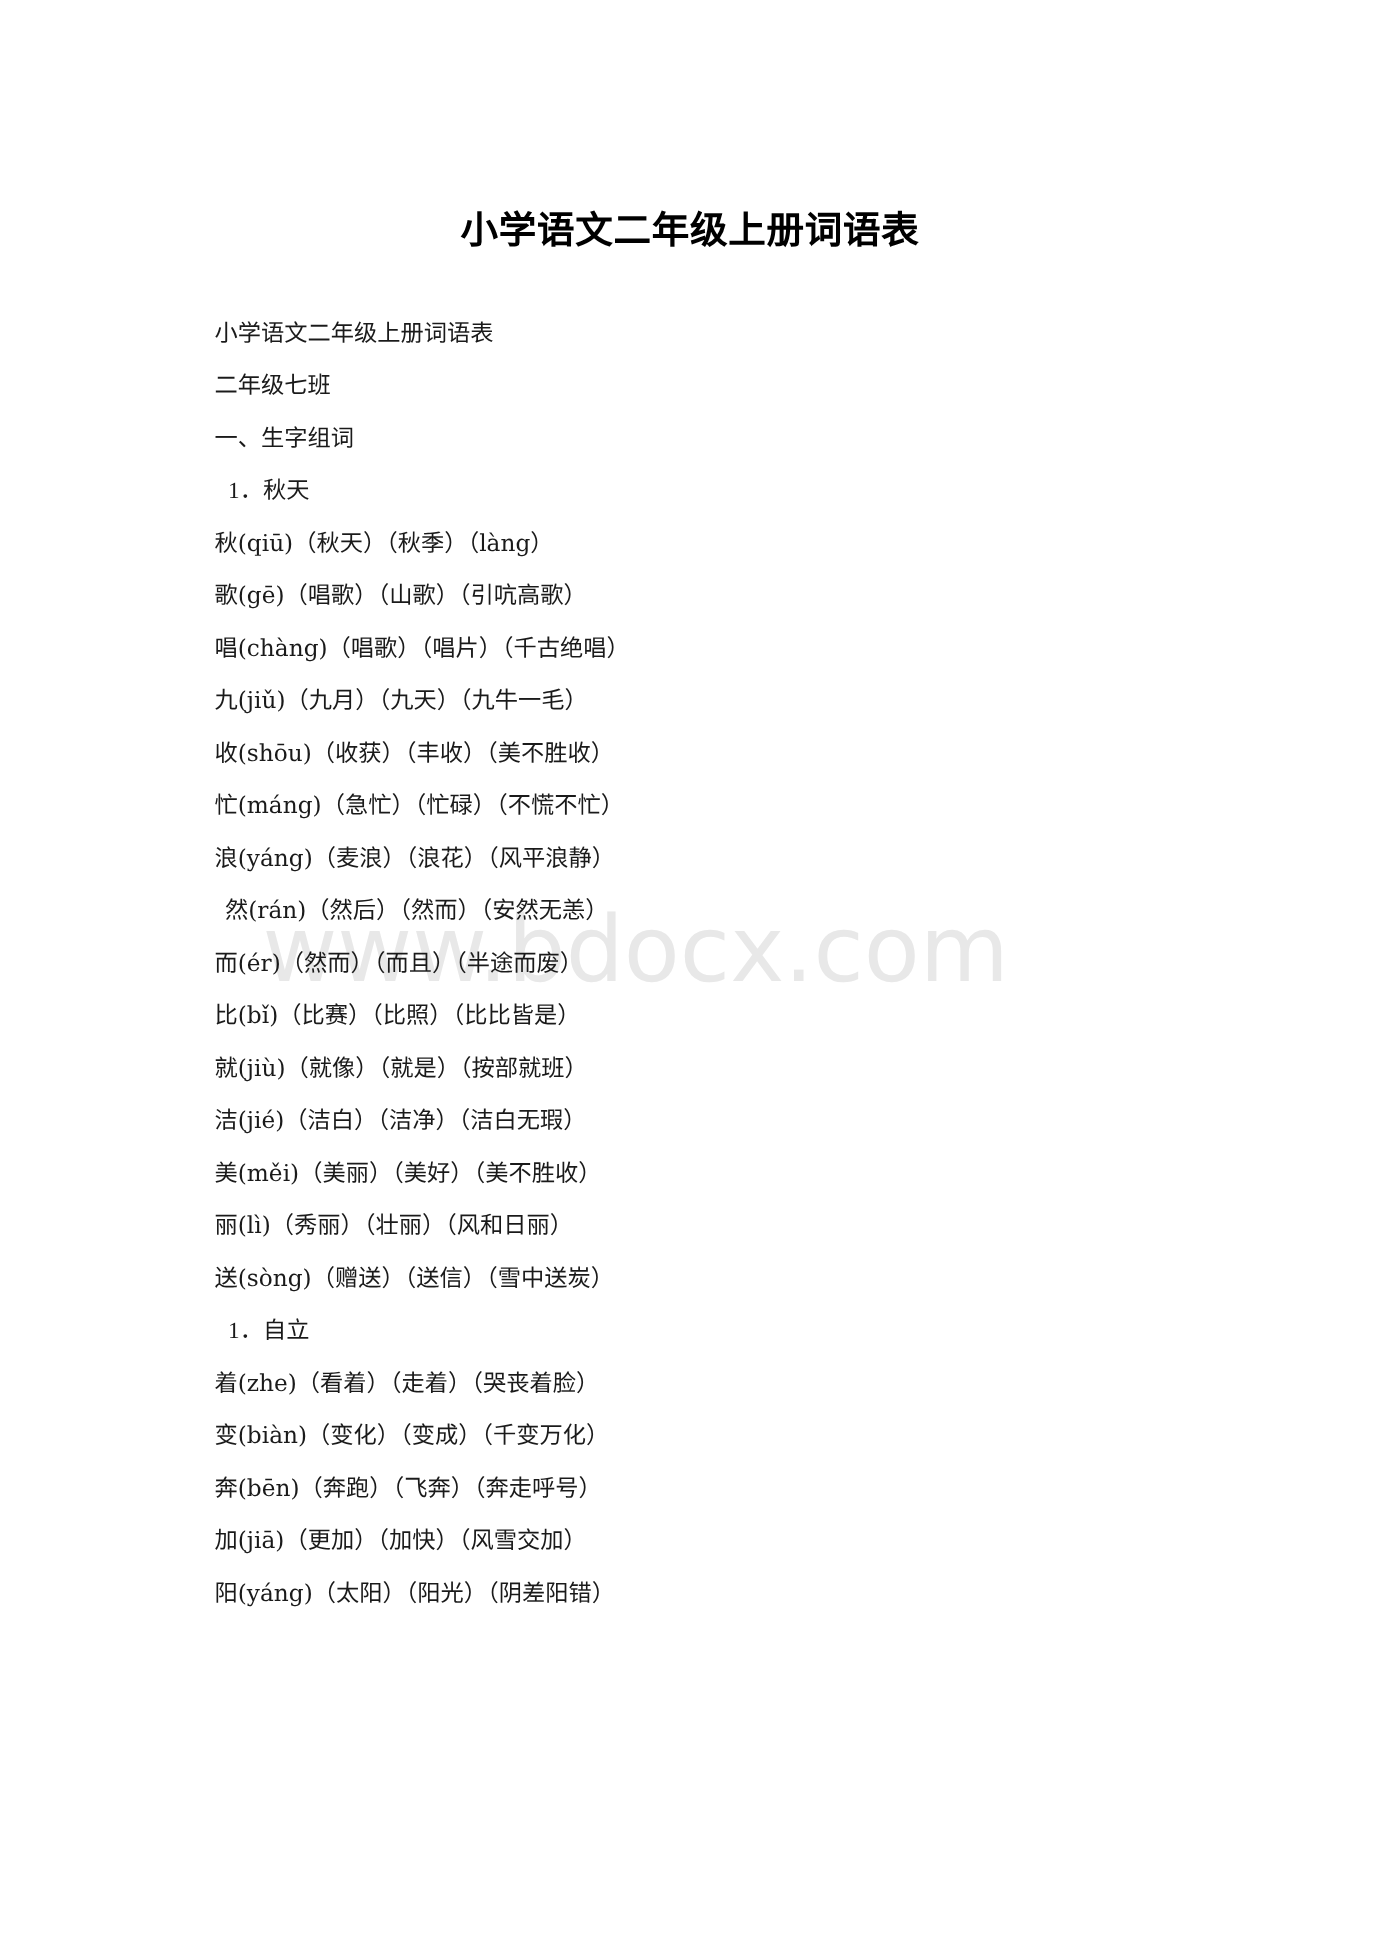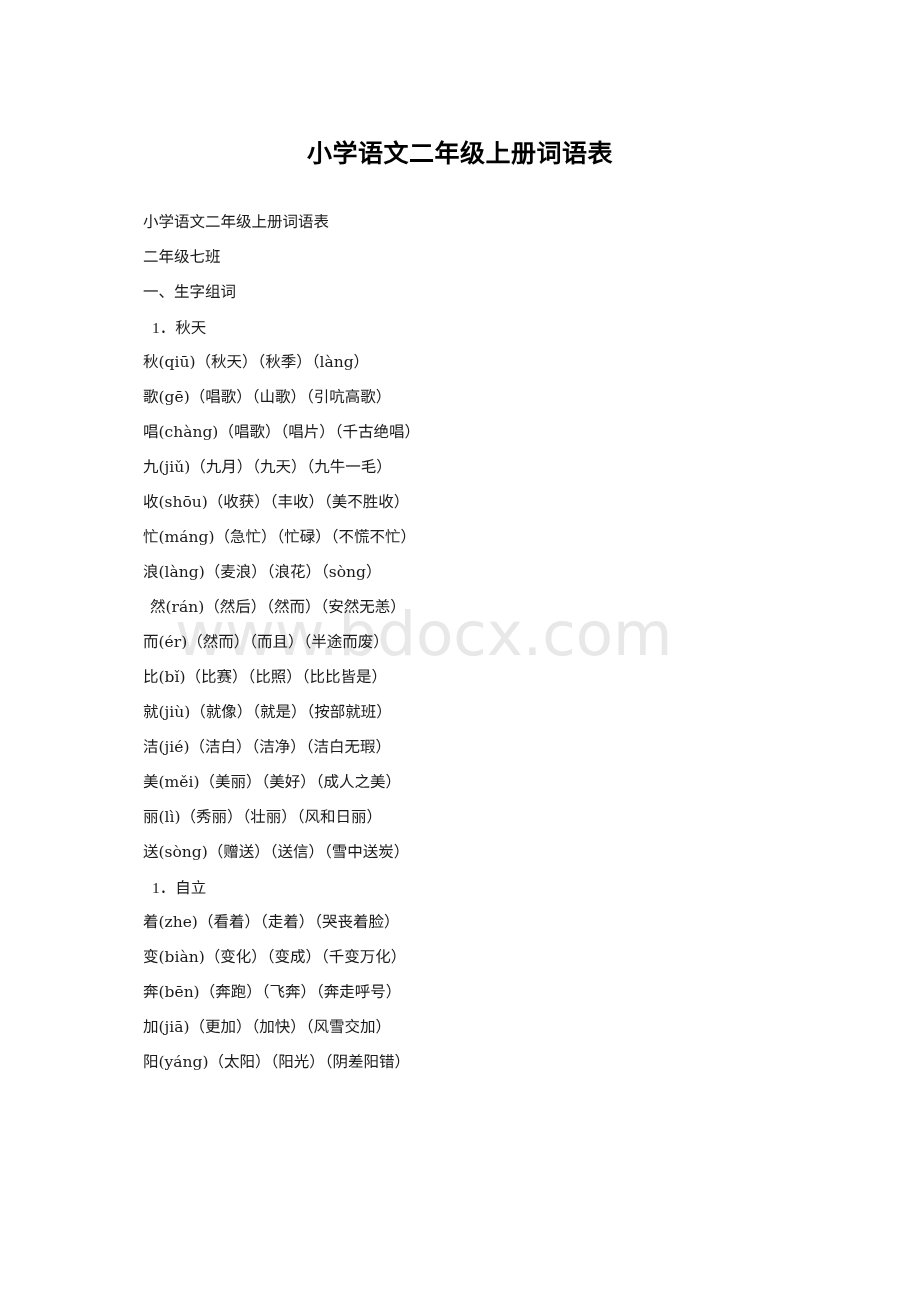--- a/index.html
+++ b/index.html
@@ -101,27 +101,27 @@
     <div class="line">小学语文二年级上册词语表</div>
         <div class="line">二年级七班</div>
         <div class="line">一、生字组词</div>
         <div class="line indent-sm">1．秋天</div>
         <div class="line">秋(qiū)（秋天）（秋季）（làng）</div>
         <div class="line">歌(gē)（唱歌）（山歌）（引吭高歌）</div>
         <div class="line">唱(chàng)（唱歌）（唱片）（千古绝唱）</div>
         <div class="line">九(jiǔ)（九月）（九天）（九牛一毛）</div>
         <div class="line">收(shōu)（收获）（丰收）（美不胜收）</div>
         <div class="line">忙(máng)（急忙）（忙碌）（不慌不忙）</div>
-        <div class="line">浪(làng)（麦浪）（浪花）（sòng）</div>
+        <div class="line">浪(yáng)（麦浪）（浪花）（风平浪静）</div>
         <div class="line indent-xs">然(rán)（然后）（然而）（安然无恙）</div>
         <div class="line">而(ér)（然而）（而且）（半途而废）</div>
         <div class="line">比(bǐ)（比赛）（比照）（比比皆是）</div>
         <div class="line">就(jiù)（就像）（就是）（按部就班）</div>
         <div class="line">洁(jié)（洁白）（洁净）（洁白无瑕）</div>
-        <div class="line">美(měi)（美丽）（美好）（成人之美）</div>
+        <div class="line">美(měi)（美丽）（美好）（美不胜收）</div>
         <div class="line">丽(lì)（秀丽）（壮丽）（风和日丽）</div>
         <div class="line">送(sòng)（赠送）（送信）（雪中送炭）</div>
         <div class="line indent-sm">1．自立</div>
         <div class="line">着(zhe)（看着）（走着）（哭丧着脸）</div>
         <div class="line">变(biàn)（变化）（变成）（千变万化）</div>
         <div class="line">奔(bēn)（奔跑）（飞奔）（奔走呼号）</div>
         <div class="line">加(jiā)（更加）（加快）（风雪交加）</div>
         <div class="line">阳(yáng)（太阳）（阳光）（阴差阳错）</div>
       </div>
 

